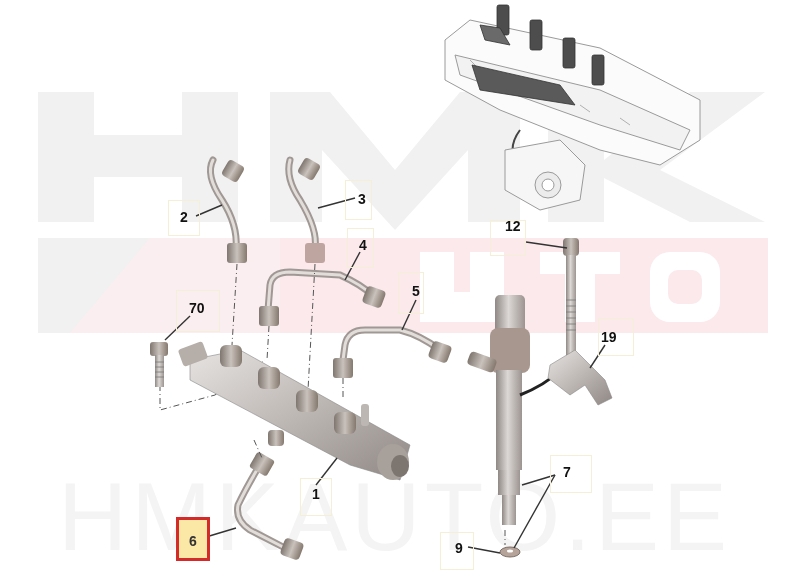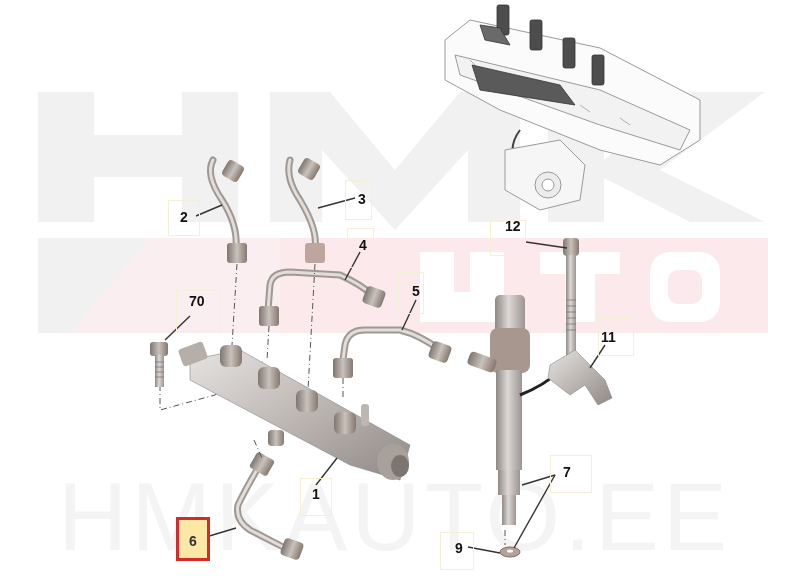--- a/index.html
+++ b/index.html
@@ -193,23 +193,23 @@
   <div class="callout-box" style="left:490px;top:220px;width:34px;height:34px"></div>
   <div class="callout-box" style="left:598px;top:318px;width:34px;height:36px"></div>
   <div class="callout-box" style="left:550px;top:455px;width:40px;height:36px"></div>
   <div class="callout-box" style="left:440px;top:532px;width:32px;height:36px"></div>
   <div class="callout-box" style="left:300px;top:478px;width:30px;height:36px"></div>
 
   <span class="callout" style="left:180px;top:210px">2</span>
   <span class="callout" style="left:358px;top:192px">3</span>
   <span class="callout" style="left:359px;top:238px">4</span>
   <span class="callout" style="left:412px;top:284px">5</span>
-  <span class="callout" style="left:189px;top:294px">70</span>
+  <span class="callout" style="left:189px;top:301px">70</span>
   <span class="callout" style="left:505px;top:219px">12</span>
-  <span class="callout" style="left:601px;top:330px">11</span>
+  <span class="callout" style="left:601px;top:330px">19</span>
   <span class="callout" style="left:563px;top:465px">7</span>
   <span class="callout" style="left:455px;top:541px">9</span>
   <span class="callout" style="left:312px;top:487px">1</span>
 
   <div class="hl-box">
     <span class="hl-label">6</span>
   </div>
 </div>
 
 </body></html>

